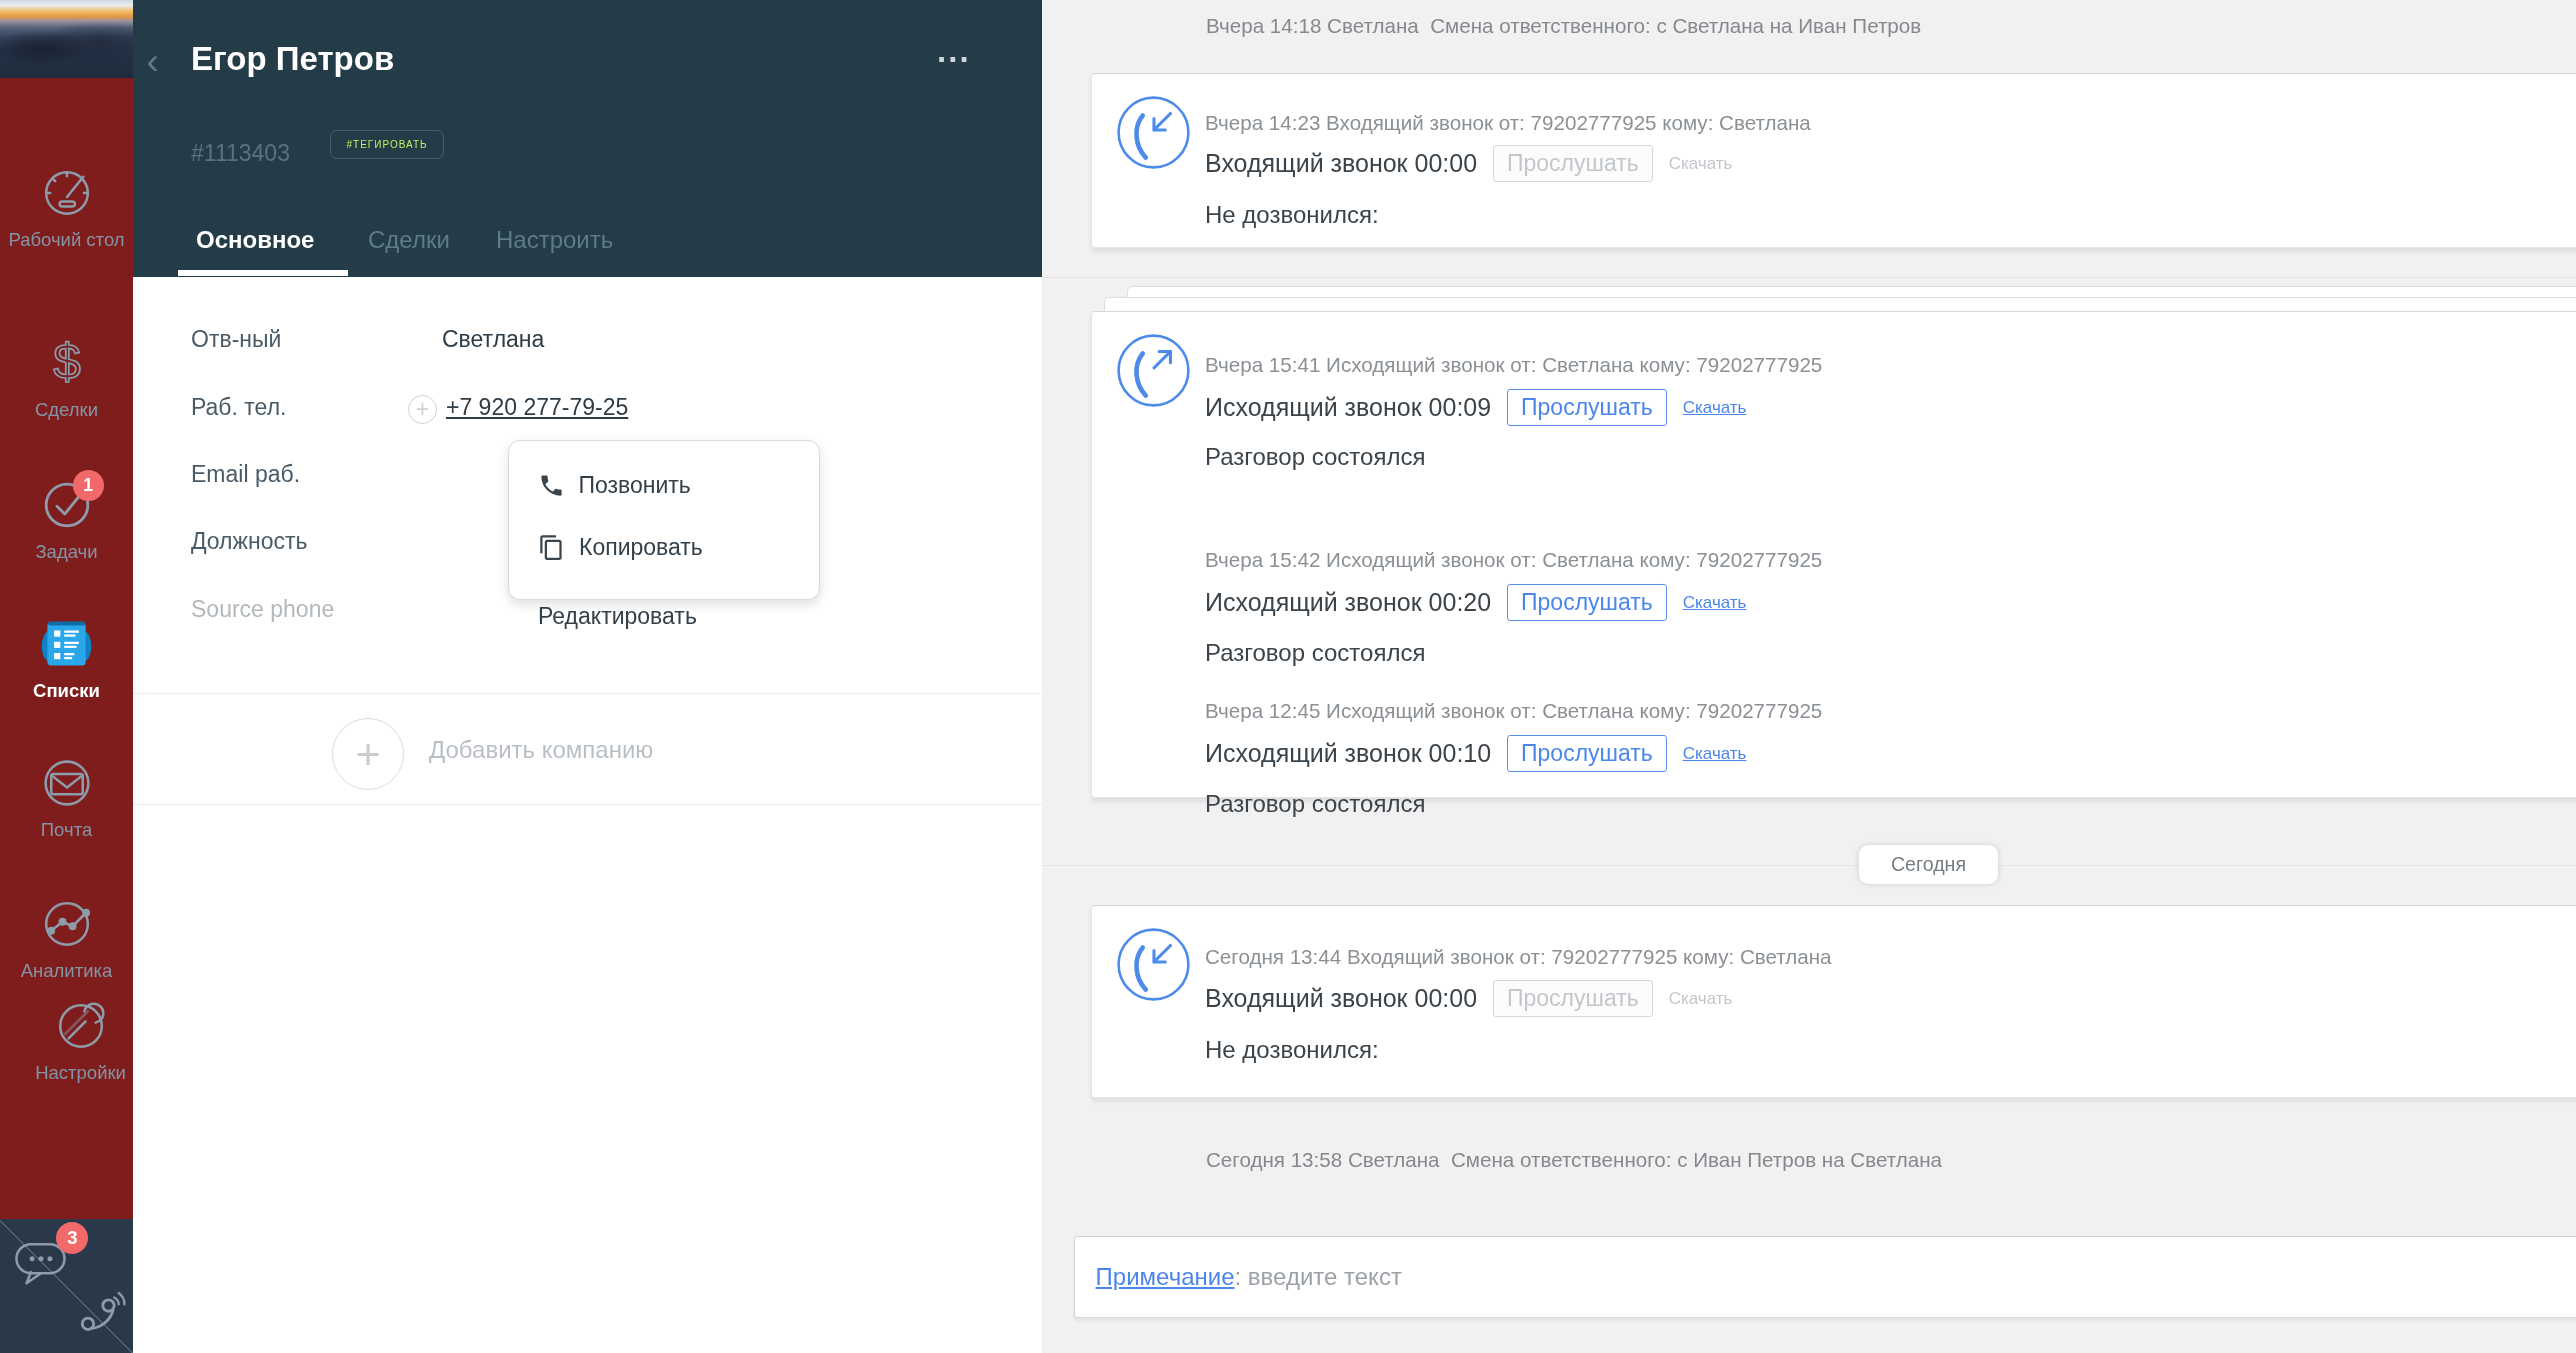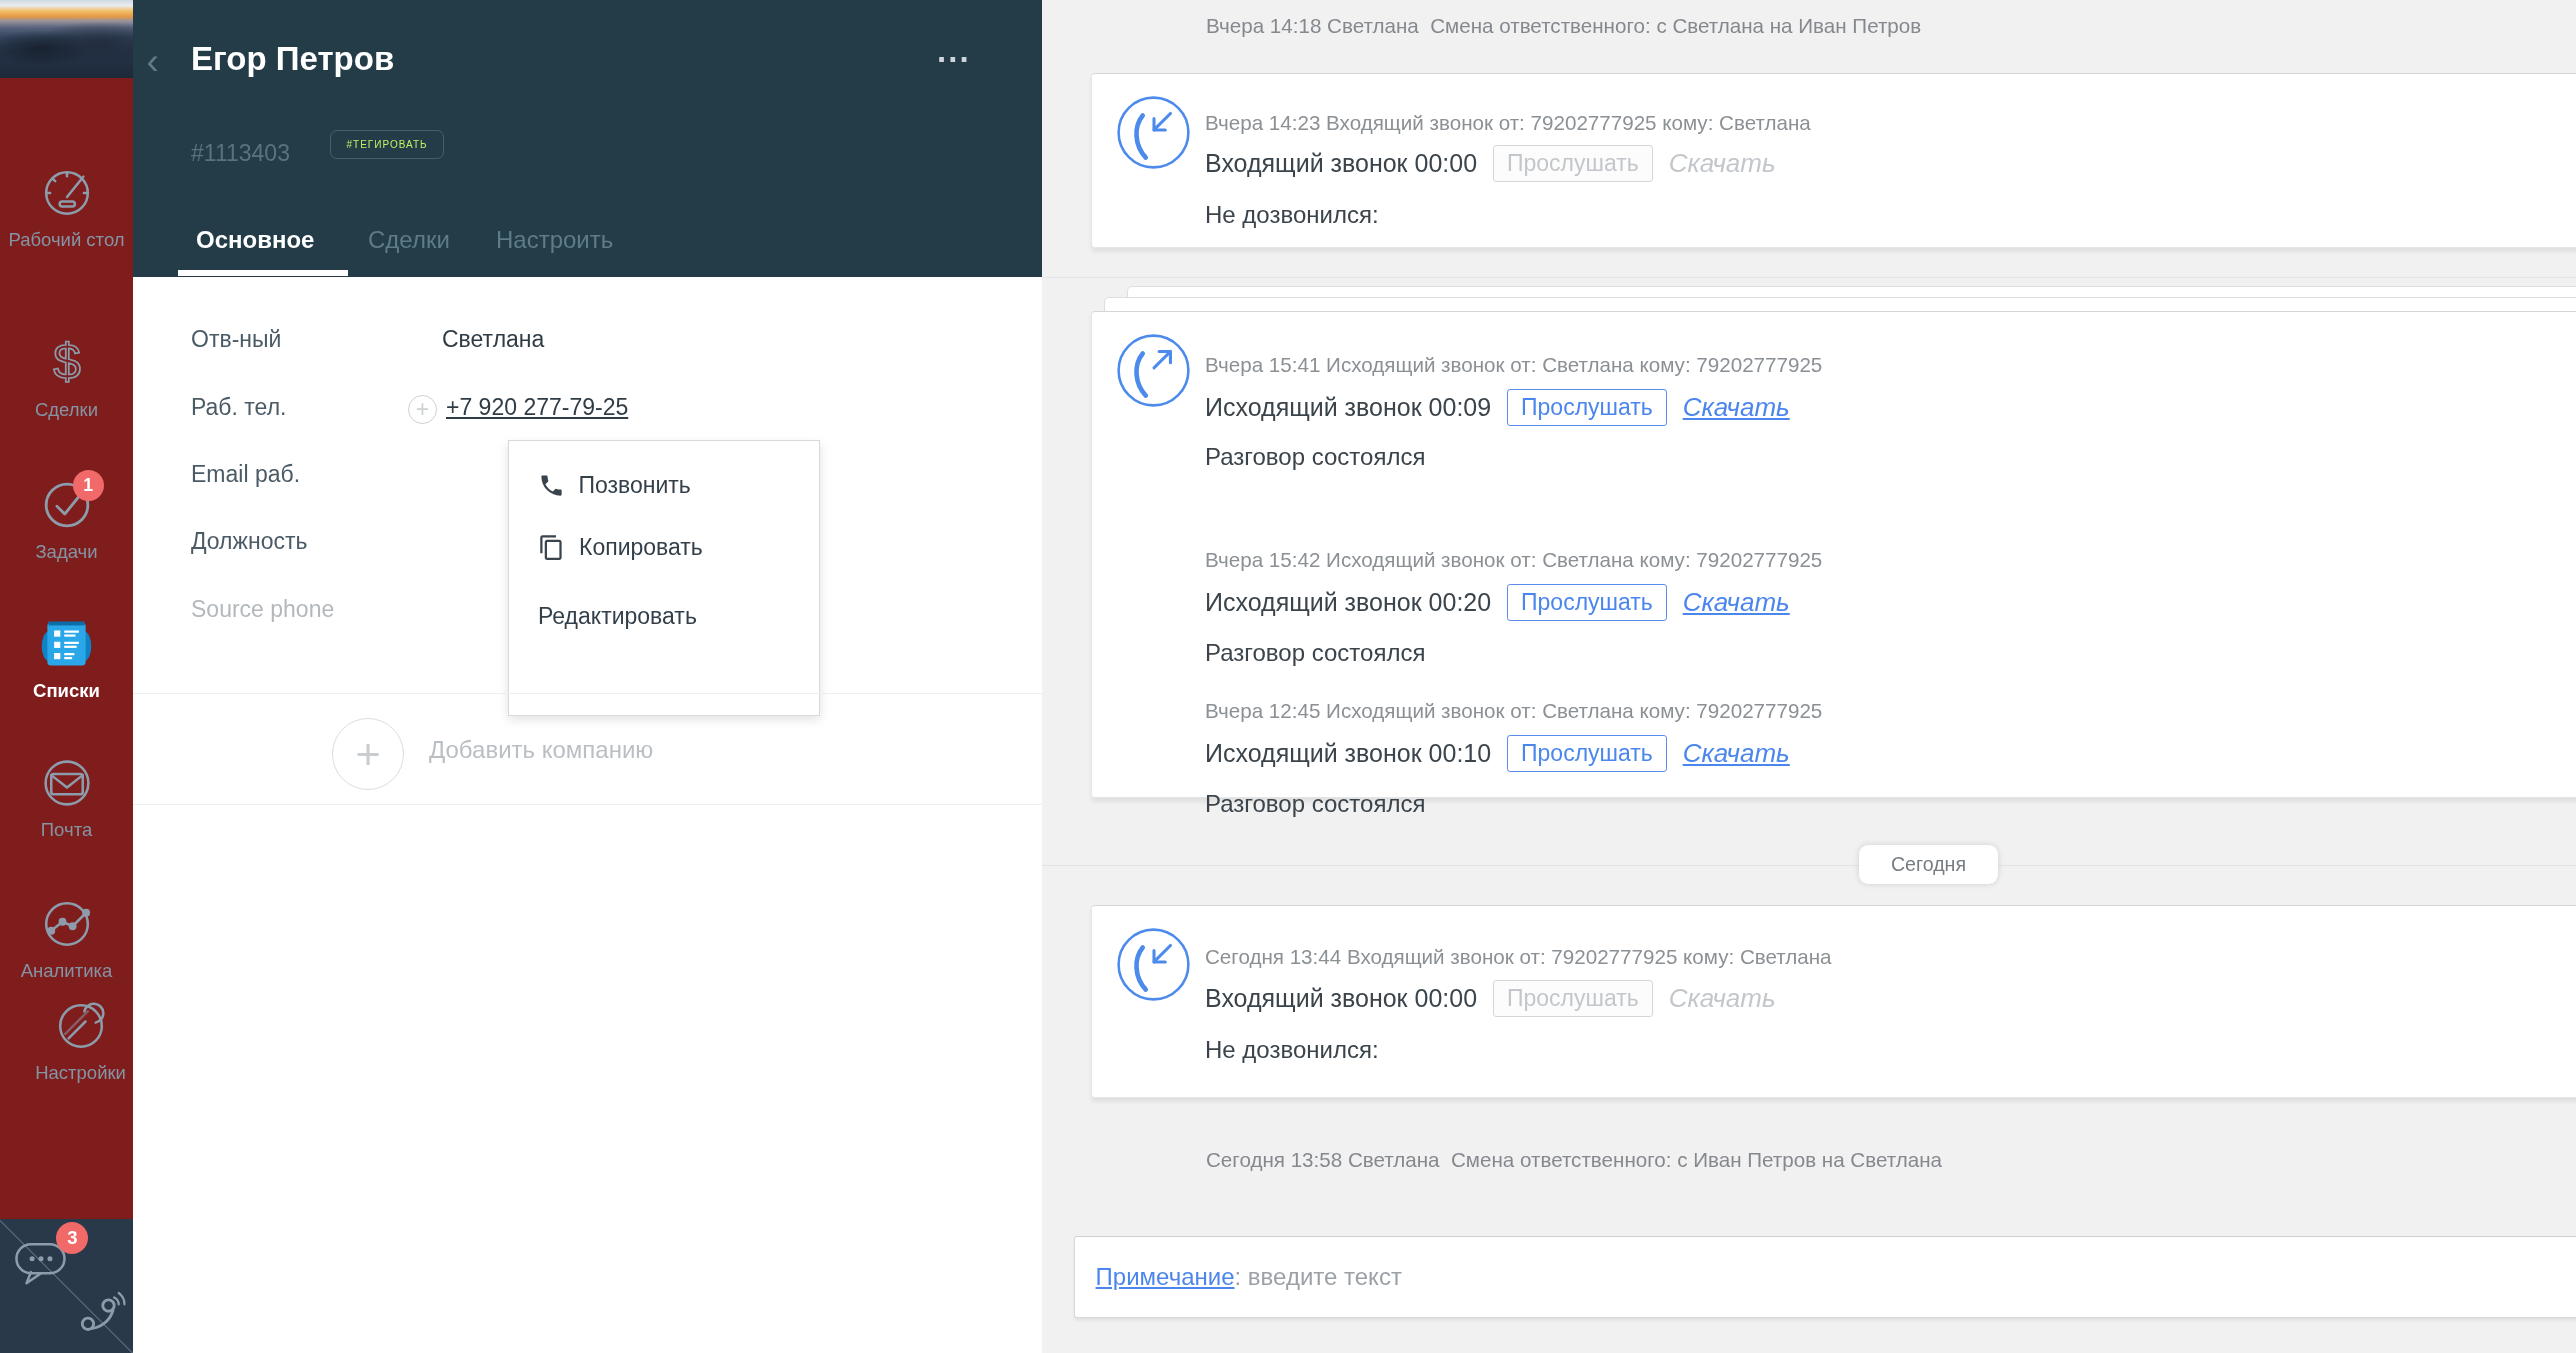--- a/index.html
+++ b/index.html
@@ -35,22 +35,22 @@
   .tab.active{color:#ffffff;font-weight:bold;}
   #tab-underline{position:absolute;left:45px;top:270px;width:170px;height:6.2px;background:#ffffff;}
 
   .field-label{position:absolute;left:58px;font-size:23px;color:#4b5b66;}
   .field-label.muted{color:#b3b8bc;}
   .field-value{position:absolute;left:309px;font-size:23px;color:#2f3c45;}
   #phone-link{left:313px;text-decoration:underline;}
   .plus-circle{position:absolute;width:29px;height:29px;border:1px solid #ccd1d4;border-radius:50%;
                color:#ccd1d4;font-size:23px;display:flex;align-items:center;justify-content:center;}
 
-  #ctx-menu{position:absolute;left:375px;top:440px;width:312px;height:276px;background:#fff;
-            border:1px solid #d7dadc;border-radius:0;box-shadow:0 4.1px 10.3px rgba(0,0,0,.12);}
+  #ctx-menu{position:absolute;left:375px;top:440px;width:312px;height:160px;background:#fff;
+            border:1px solid #d7dadc;border-radius:12px;box-shadow:0 4.1px 10.3px rgba(0,0,0,.12);}
   .menu-item{position:absolute;left:29px;height:36px;display:flex;align-items:center;gap:13.4px;
              font-size:23px;color:#333f49;}
   .menu-item svg{width:27px;height:27px;}
 
   .hdiv{position:absolute;left:0;width:909px;height:1px;background:#eceeef;}
   #add-circle{position:absolute;left:199px;top:718px;width:72px;height:72px;border:1.5px solid #dadddf;
               border-radius:50%;color:#c9cdd0;font-size:43px;font-weight:200;display:flex;align-items:center;justify-content:center;}
   #add-company-label{position:absolute;left:296px;top:736px;font-size:24px;color:#b9bfc4;}
 
   
@@ -62,21 +62,21 @@
         border-top:1.5px solid #d4d6d8;border-radius:4.1px;box-shadow:0 3.1px 4.6px rgba(0,0,0,.07);}
   .stack-strip{position:absolute;background:#fff;border:1px solid #dcdedf;border-bottom:none;
                border-radius:5.2px 5.2px 0 0;}
   .call-icon{position:absolute;left:23px;top:19.6px;width:77px;height:77px;}
   .meta{position:absolute;left:113px;font-size:20.6px;color:#8b9095;line-height:27px;}
   .call-line{position:absolute;left:113px;height:37px;display:flex;align-items:center;gap:15.5px;}
   .call-title{font-size:25px;color:#3b444b;}
   .btn{border:1.5px solid #5a8cee;border-radius:3.1px;background:#fff;color:#4b86ec;
        font-size:23px;padding:4.1px 13.4px;line-height:27px;}
   .btn.disabled{border-color:#d4d7da;color:#c3c7cb;background:#fcfcfc;}
-  .dl{font-size:26px;color:#4b86ec;text-decoration:underline;font-style:italic;}
+  .dl{font-size:17px;color:#4b86ec;text-decoration:underline;}
   .dl.disabled{color:#c3c7cb;text-decoration:none;}
   .status{position:absolute;left:113px;font-size:24px;color:#3b444b;line-height:30px;}
 
   #today-pill{position:absolute;left:817px;top:845px;width:139px;height:39px;background:#fff;
               border-radius:9.3px;box-shadow:0 0 6.2px rgba(0,0,0,.14);display:flex;align-items:center;
               justify-content:center;font-size:19.6px;color:#757d83;}
   #note-box{position:absolute;left:32px;top:1236px;width:1705px;height:82px;background:#fff;
             border:1px solid #d6d9db;border-top-color:#cfd2d4;border-radius:3.1px;box-shadow:0 2.1px 3.1px rgba(0,0,0,.06);
             display:flex;align-items:center;padding-left:20.6px;font-size:24px;}
   #note-label{color:#4c86ec;text-decoration:underline;}

